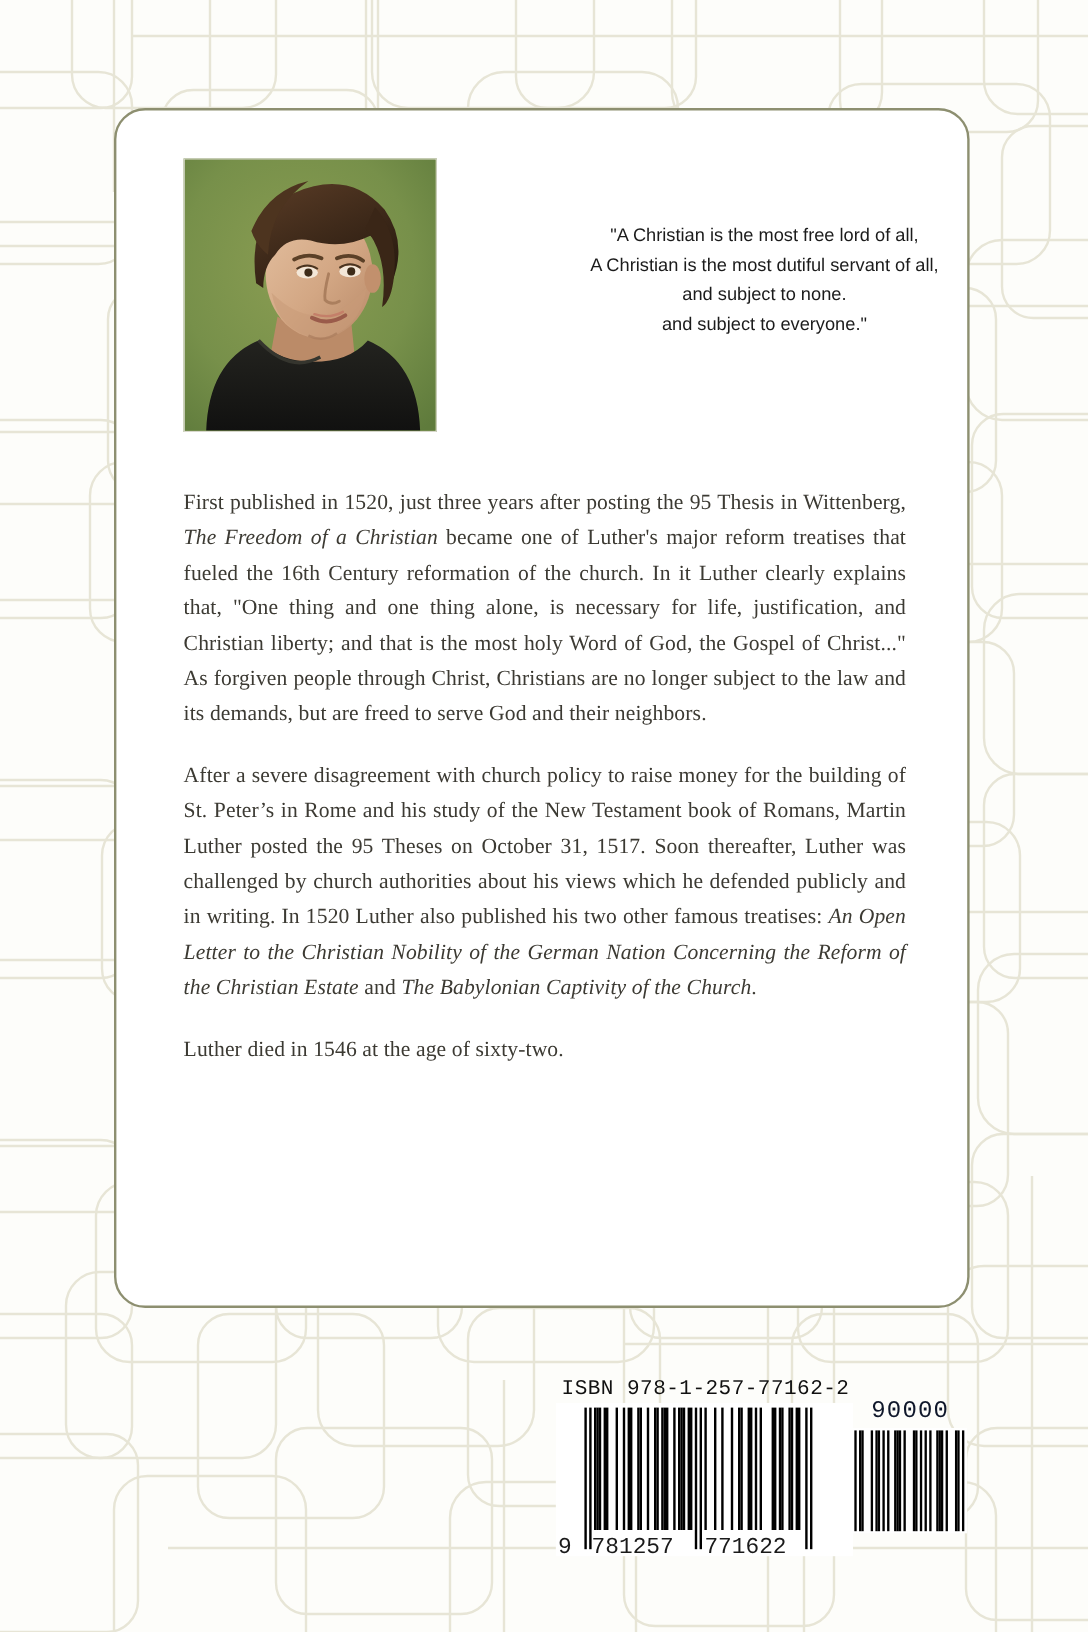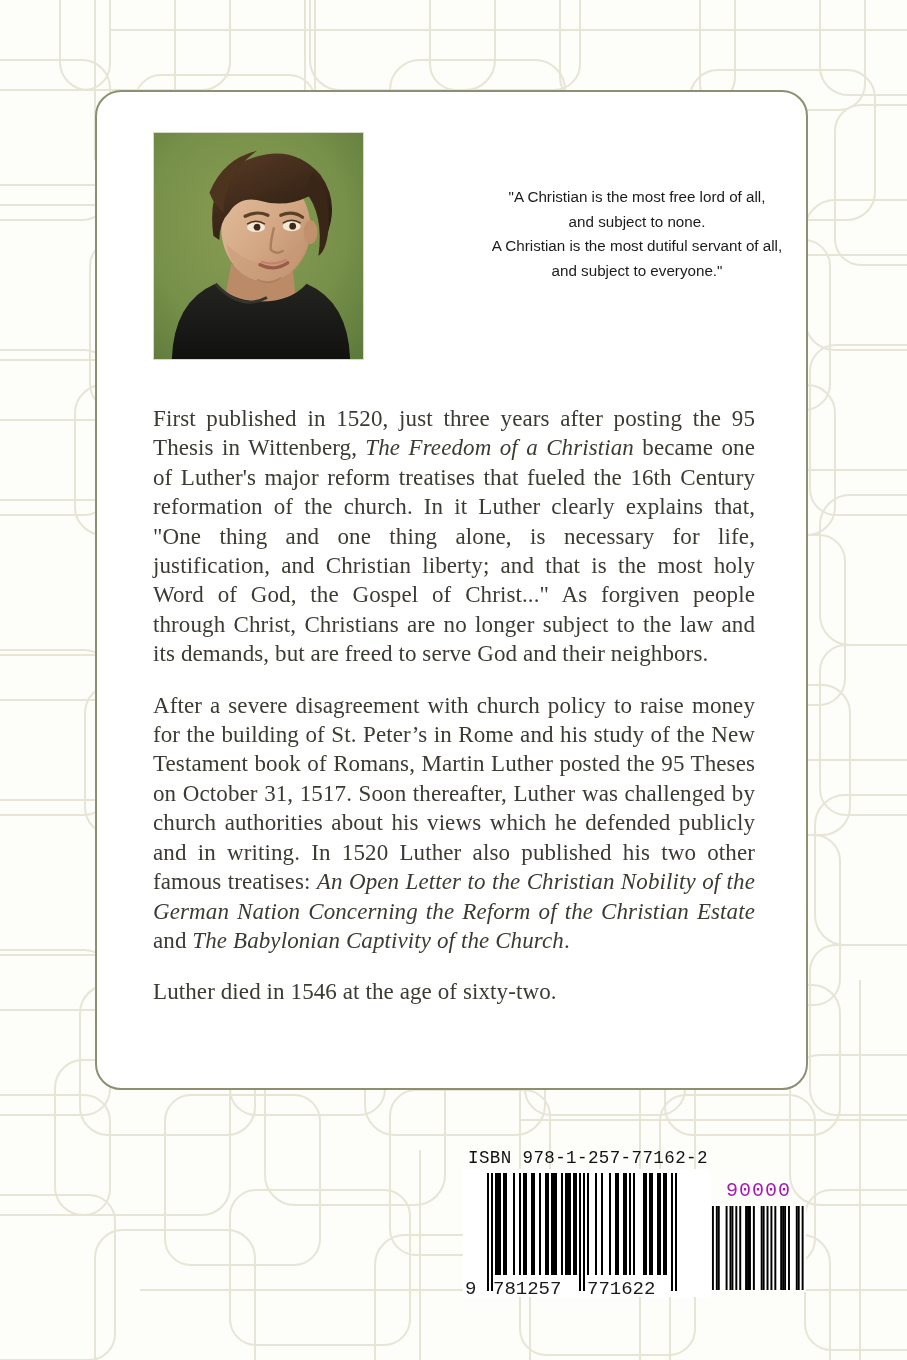--- a/index.html
+++ b/index.html
@@ -71,21 +71,21 @@
   #body-copy {
     position: absolute;
     left: 56px;
     top: 312px;
     width: 602px;
   }
   .para {
     text-align: justify;
     text-justify: inter-word;
     font-family: "Liberation Serif", serif;
-    font-size: 23px;
+    font-size: 18px;
     line-height: 29.4px;
     color: #3c3a33;
     margin: 0 0 22px 0;
     letter-spacing: 0.1px;
   }
   .para:last-child { margin-bottom: 0; }
   .para.last { text-align: left; }
   .ital { font-style: italic; }
 
   
@@ -109,23 +109,23 @@
     position: absolute;
     left: 706px;
     top: 1163px;
     width: 105px;
     z-index: 3;
   }
   #addon-digits {
     font-family: "Liberation Mono", monospace;
     font-size: 20px;
     letter-spacing: 1px;
-    color: #a21caf;
+    color: #0f172a;
     text-align: center;
-    margin: 16px 0 2px 0;
+    margin: 2px 0 2px 0;
     white-space: pre;
   }
   #ean-addon { display: block; }
 </style>
 </head>
 <body>
 
 <div id="bg-pattern">
   <svg width="907" height="1360" viewBox="0 0 907 1360" xmlns="http://www.w3.org/2000/svg">
     <rect x="0" y="0" width="907" height="1360" fill="#fdfdfa"></rect>
@@ -289,22 +289,22 @@
 
       <path d="M107 133 q14 7 28 -2" fill="none" stroke="#9a5b4a" stroke-width="3.4" stroke-linecap="round"></path>
       <path d="M109 130 q13 4 24 -2" fill="none" stroke="#c47f69" stroke-width="2" stroke-linecap="round"></path>
 
       <path d="M104 148 q12 6 24 -2" fill="none" stroke="#a97c5c" stroke-width="2" opacity="0.7"></path>
     </svg>
   </div>
 
   <blockquote id="quote-block">
     <span class="qline">"A Christian is the most free lord of all,</span>
+    <span class="qline">A Christian is the most dutiful servant of all,</span>
     <span class="qline">and subject to none.</span>
-    <span class="qline">A Christian is the most dutiful servant of all,</span>
     <span class="qline">and subject to everyone."</span>
   </blockquote>
 
   <div id="body-copy">
     <p class="para"><span>First published in 1520, just three years after posting the 95 Thesis in Wittenberg, </span><span class="ital">The Freedom of a Christian</span><span> became one of Luther's major reform treatises that fueled the 16th Century reformation of the church. In it Luther clearly explains that, "One thing and one thing alone, is necessary for life, justification, and Christian liberty; and that is the most holy Word of God, the Gospel of Christ..."  As forgiven people through Christ, Christians are no longer subject to the law and its demands, but are freed to serve God and their neighbors.</span></p>
 
     <p class="para"><span>After a severe disagreement with church policy to raise money for the building of St. Peter’s in Rome and his study of the New Testament book of Romans, Martin Luther posted the 95 Theses on October 31, 1517. Soon thereafter, Luther was challenged by church authorities about his views which he defended publicly and in writing.   In 1520 Luther also published his two other  famous treatises: </span><span class="ital">An Open Letter to the Christian Nobility of the German Nation Concerning the Reform of the Christian Estate</span><span> and </span><span class="ital">The Babylonian Captivity of the Church</span><span>.</span></p>
 
     <p class="para last"><span>Luther died in 1546 at the age of sixty-two.</span></p>
   </div>

